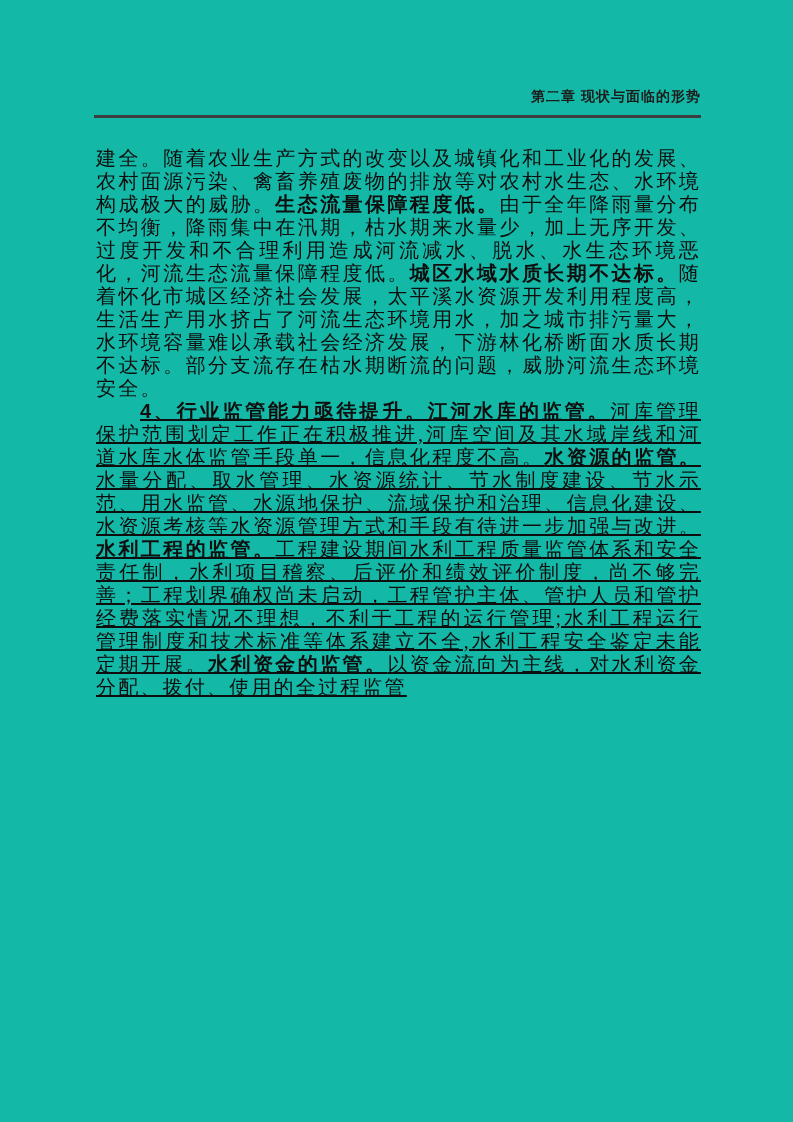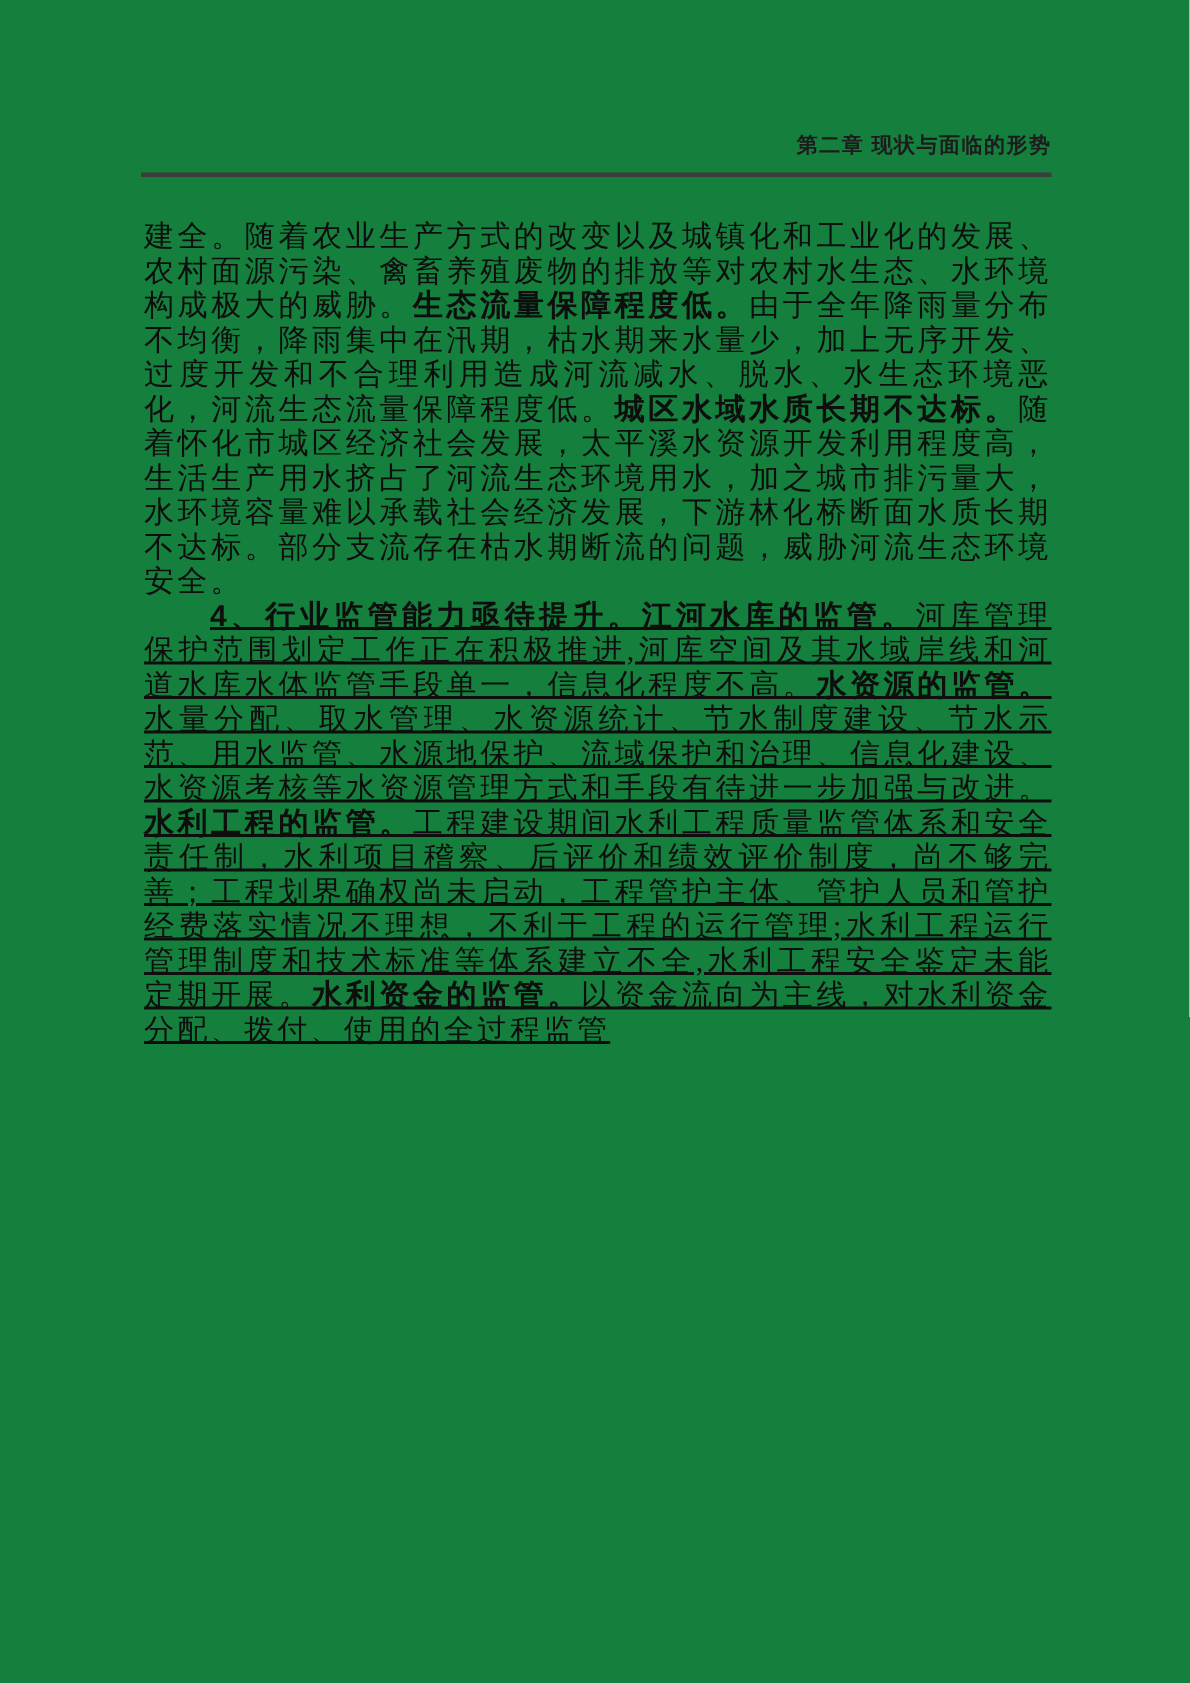--- a/index.html
+++ b/index.html
@@ -4,21 +4,21 @@
 <style>
   html, body {
     margin: 0;
     padding: 0;
     background: #ffffff;
   }
   .page {
     position: relative;
     width: 793px;
     height: 1122px;
-    background: #15803d;
+    background: #14b8a6;
     overflow: hidden;
     font-family: "Liberation Serif", serif;
   }
   .header {
     position: absolute;
     top: 88px;
     left: 94px;
     right: 92px;
   }
   .header-text {

